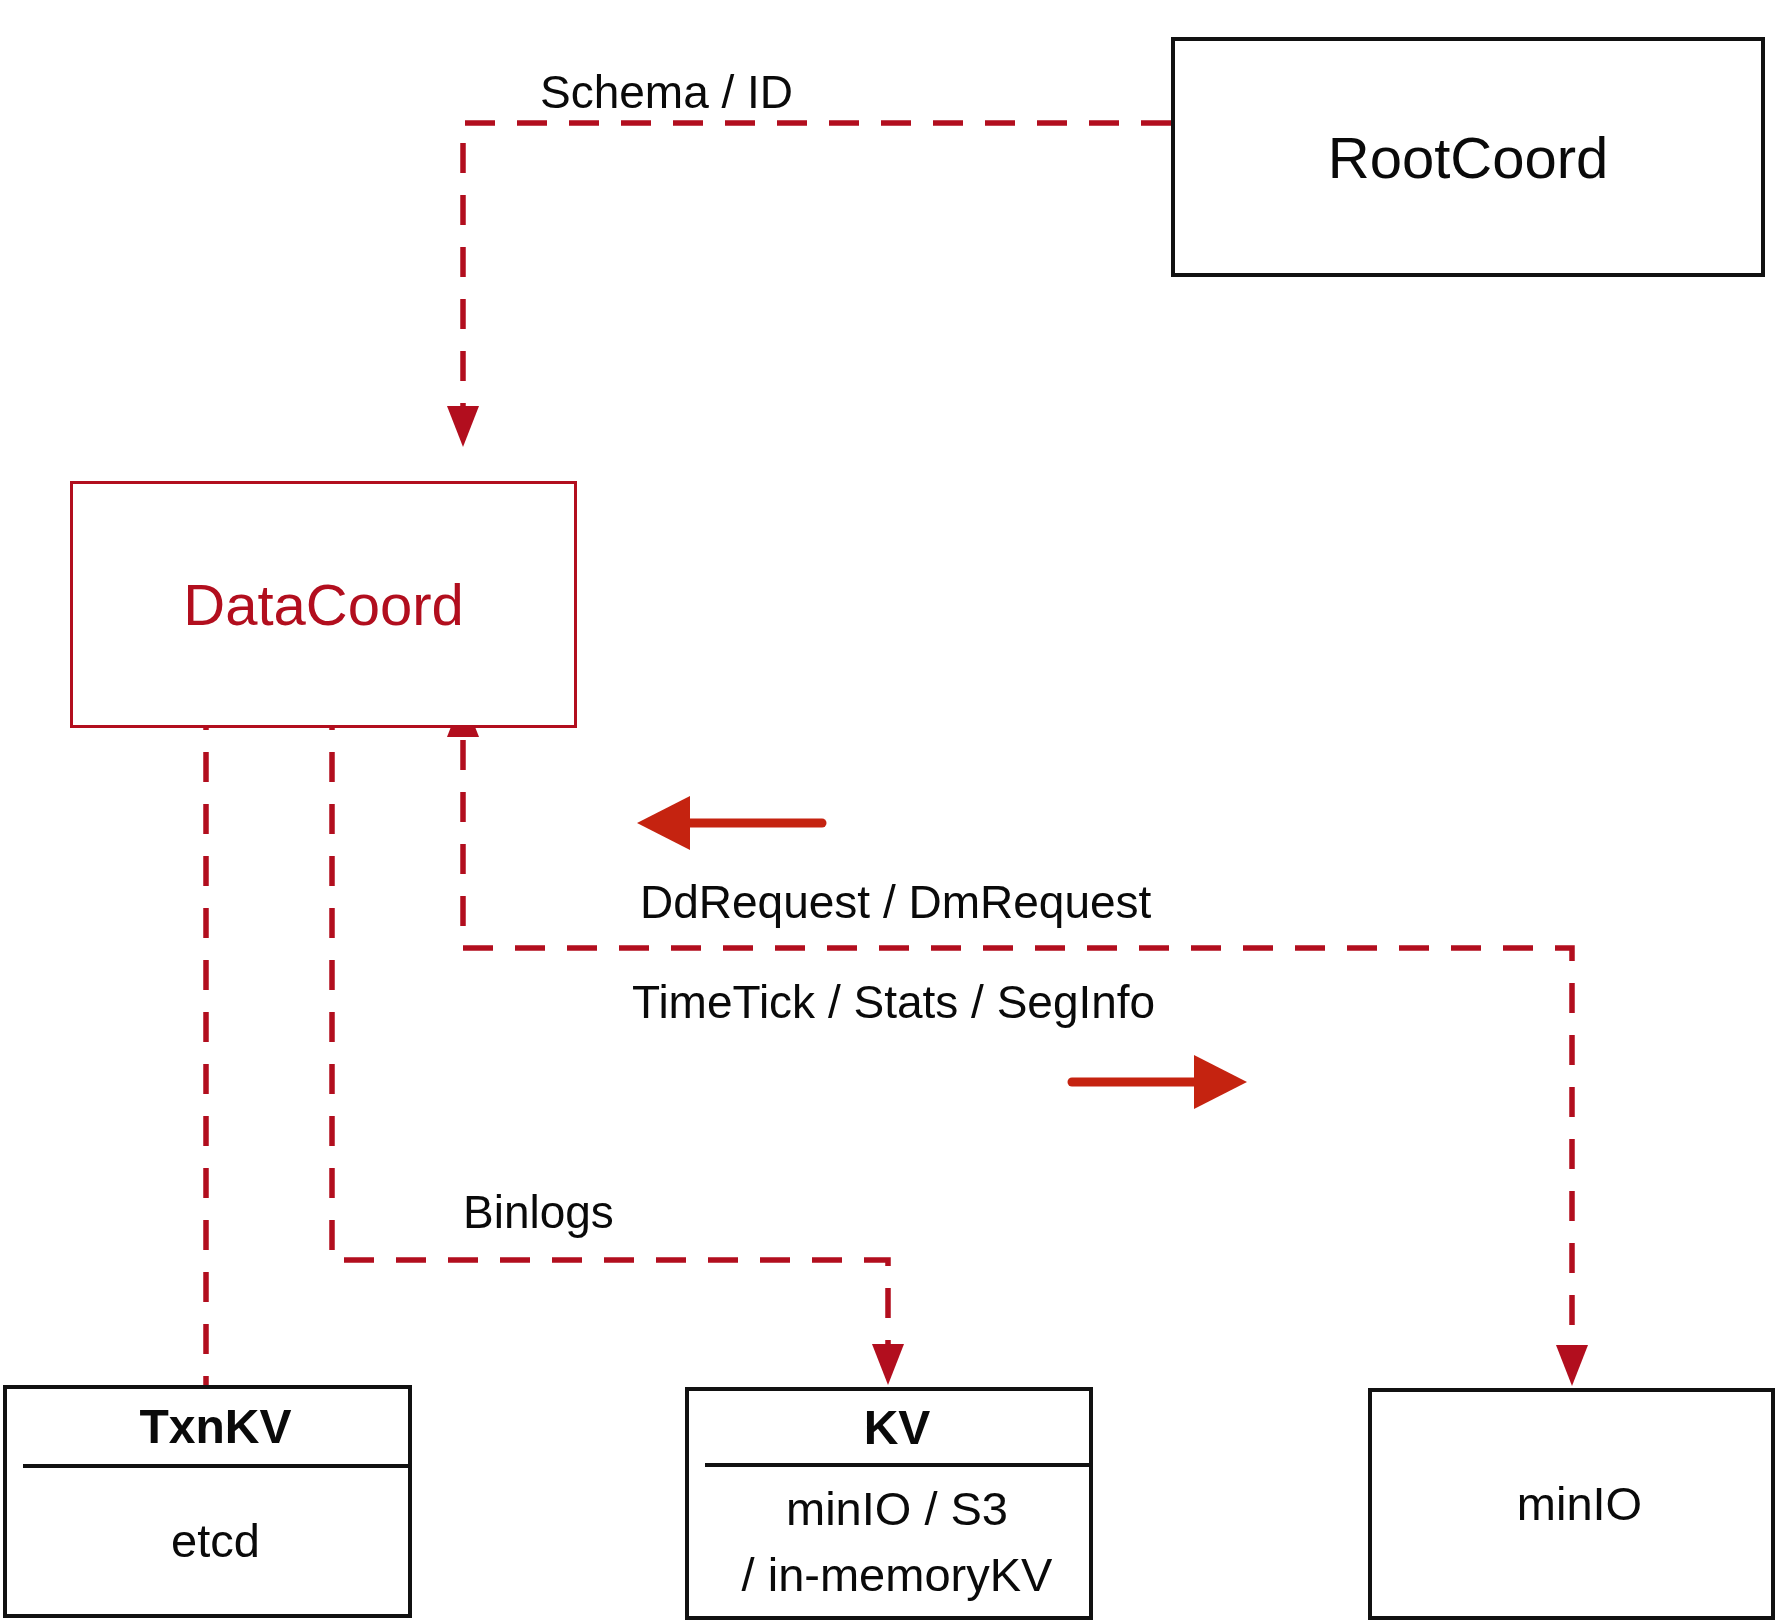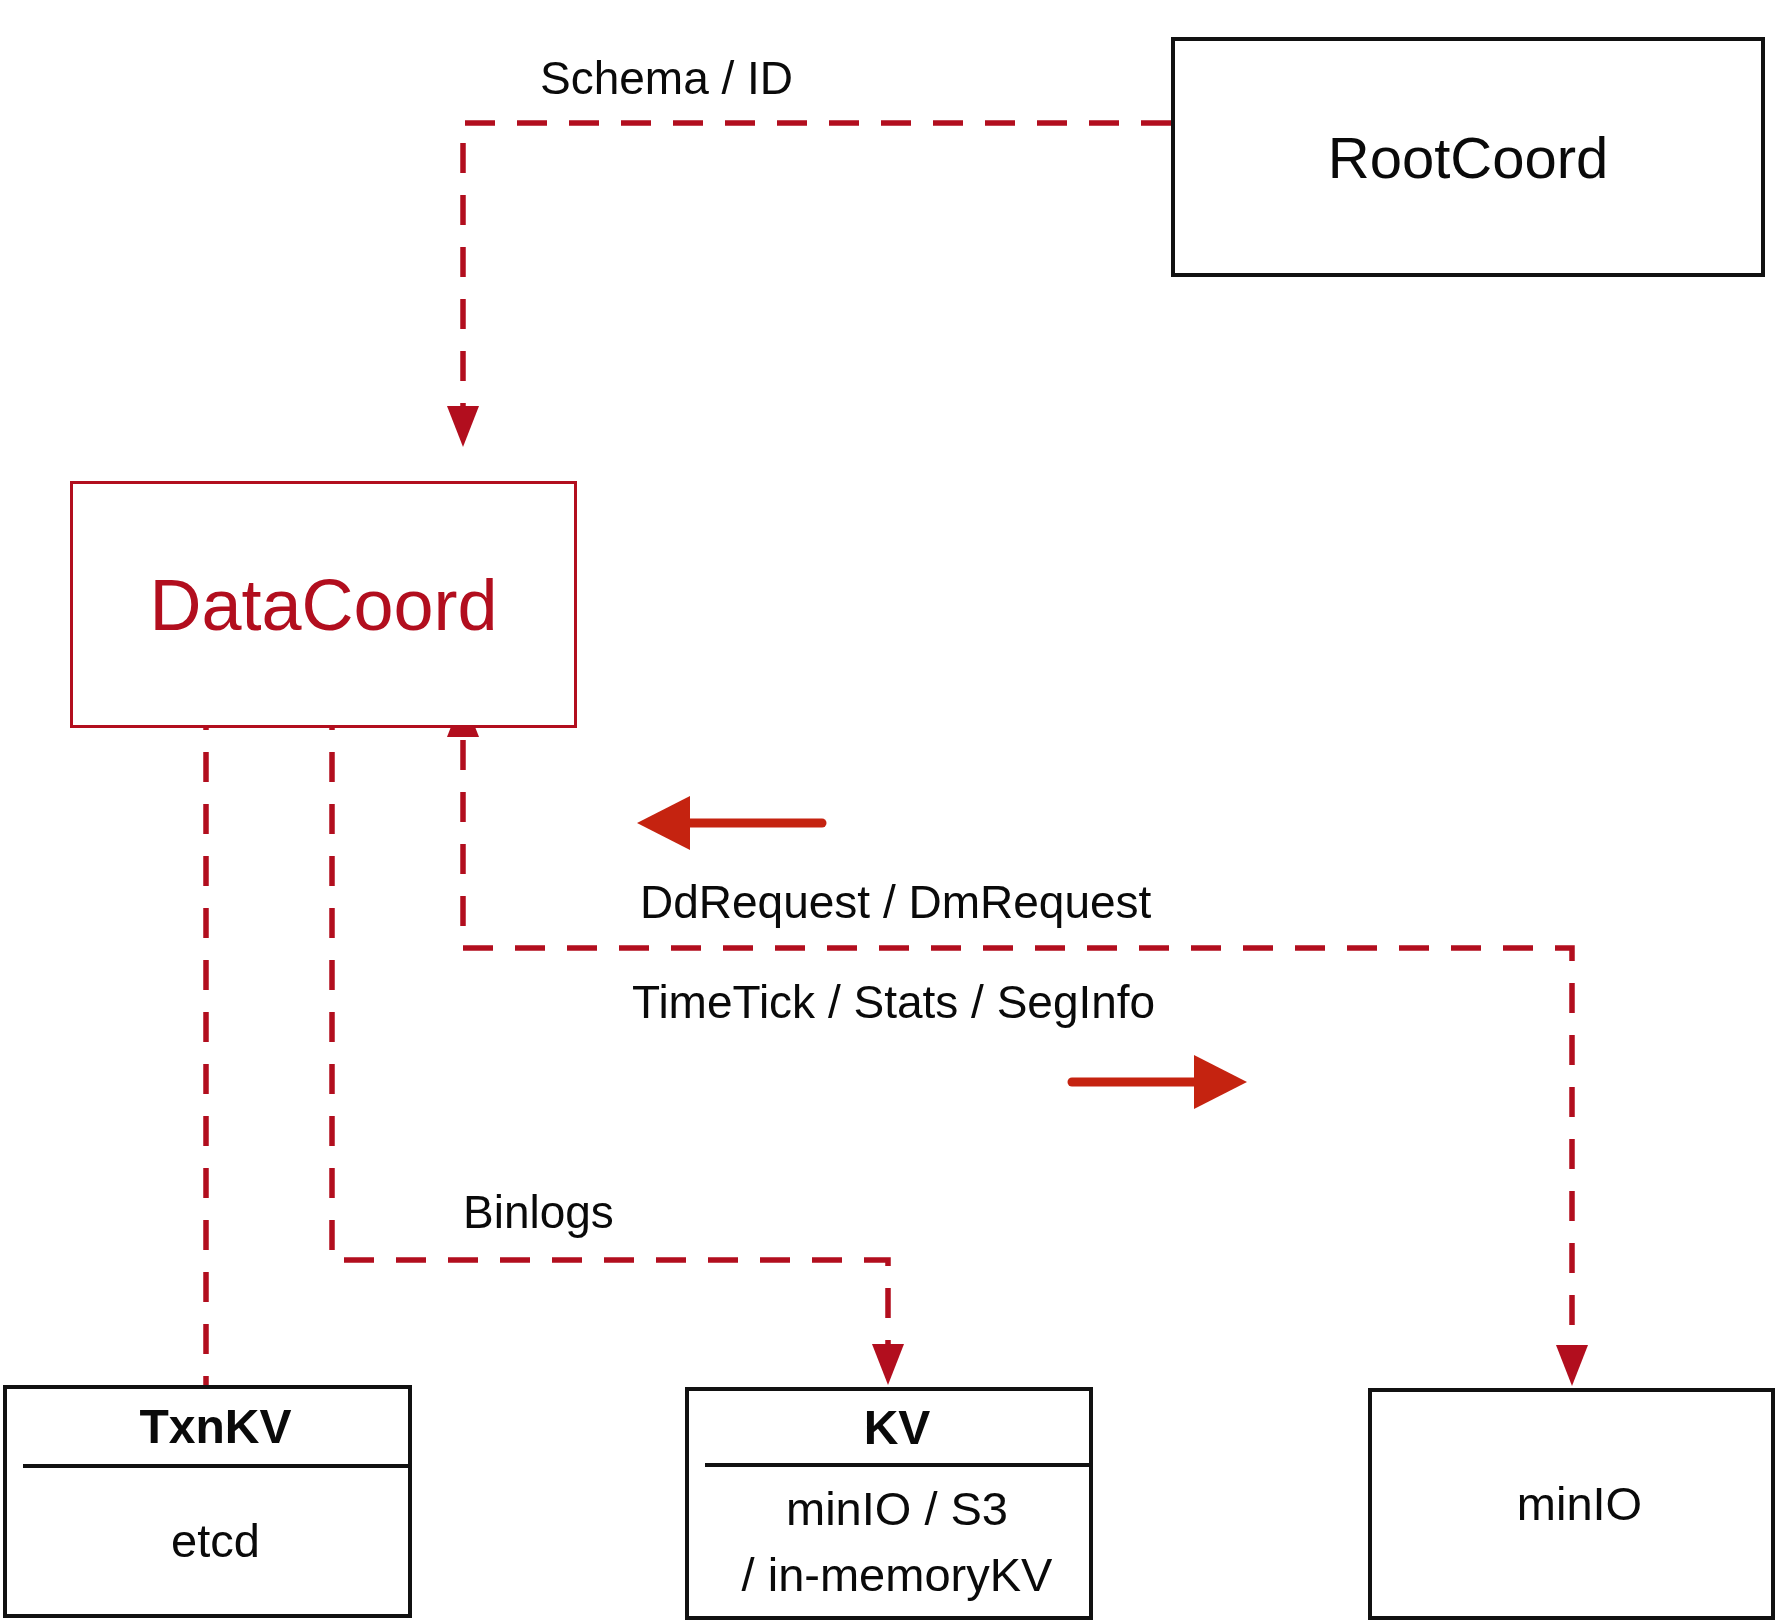--- a/index.html
+++ b/index.html
@@ -31,21 +31,21 @@
     margin-top: 34px;
   }
   .node.plain {
     border: 4px solid #111111;
     color: #0a0a0a;
     font-size: 58px;
   }
   .node.accent {
     border: 3px solid #b20e1e;
     color: #b20e1e;
-    font-size: 72px;
+    font-size: 58px;
   }
   .store {
     position: absolute;
     box-sizing: border-box;
     background: #ffffff;
     border: 4px solid #111111;
     display: flex;
     flex-direction: column;
     color: #0a0a0a;
     padding-left: 16px;
@@ -128,21 +128,21 @@
       <div>/ in-memoryKV</div>
     </div>
   </div>
 
   <div class="store" style="left:1368px; top:1388px; width:407px; height:232px;">
     <div class="bdy">
       <div>minIO</div>
     </div>
   </div>
 
-  <div class="edge-label" style="left:540px; top:52px;">Schema / ID</div>
+  <div class="edge-label" style="left:540px; top:66px;">Schema / ID</div>
 
   <div class="edge-label" style="left:640px; top:876px;">DdRequest / DmRequest</div>
 
   <div class="edge-label" style="left:632px; top:976px;">TimeTick / Stats / SegInfo</div>
 
   <div class="edge-label" style="left:463px; top:1186px;">Binlogs</div>
 
 </div>
 
 </body></html>

